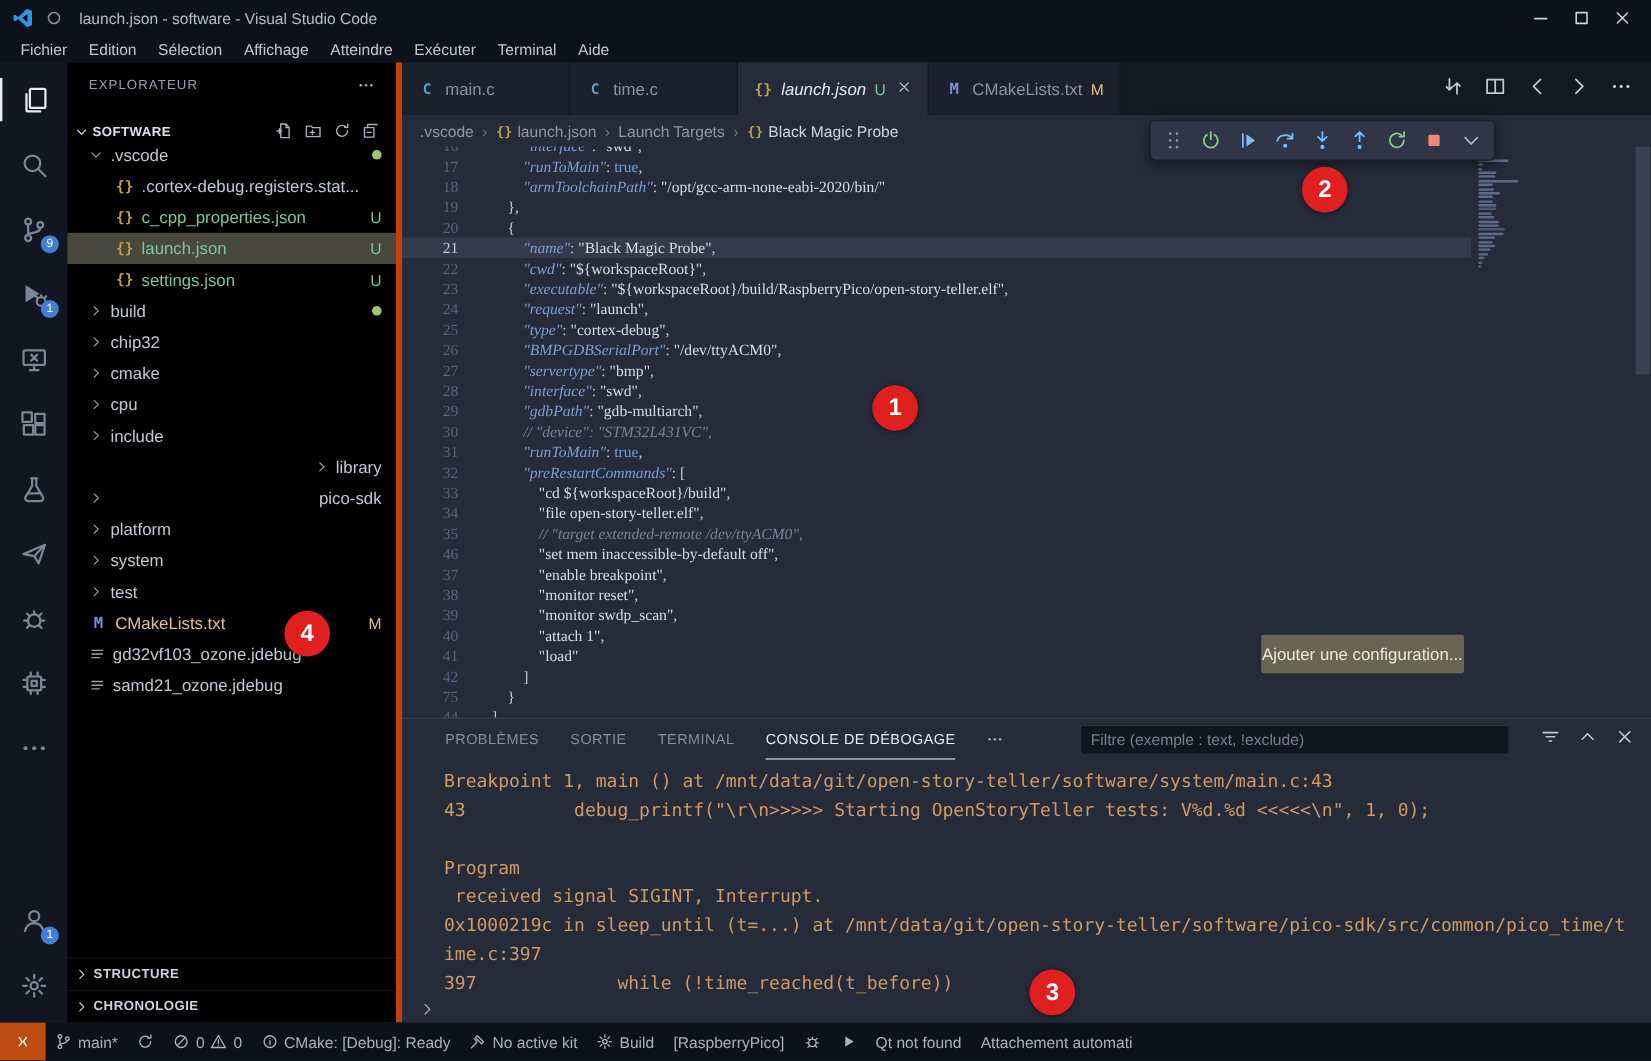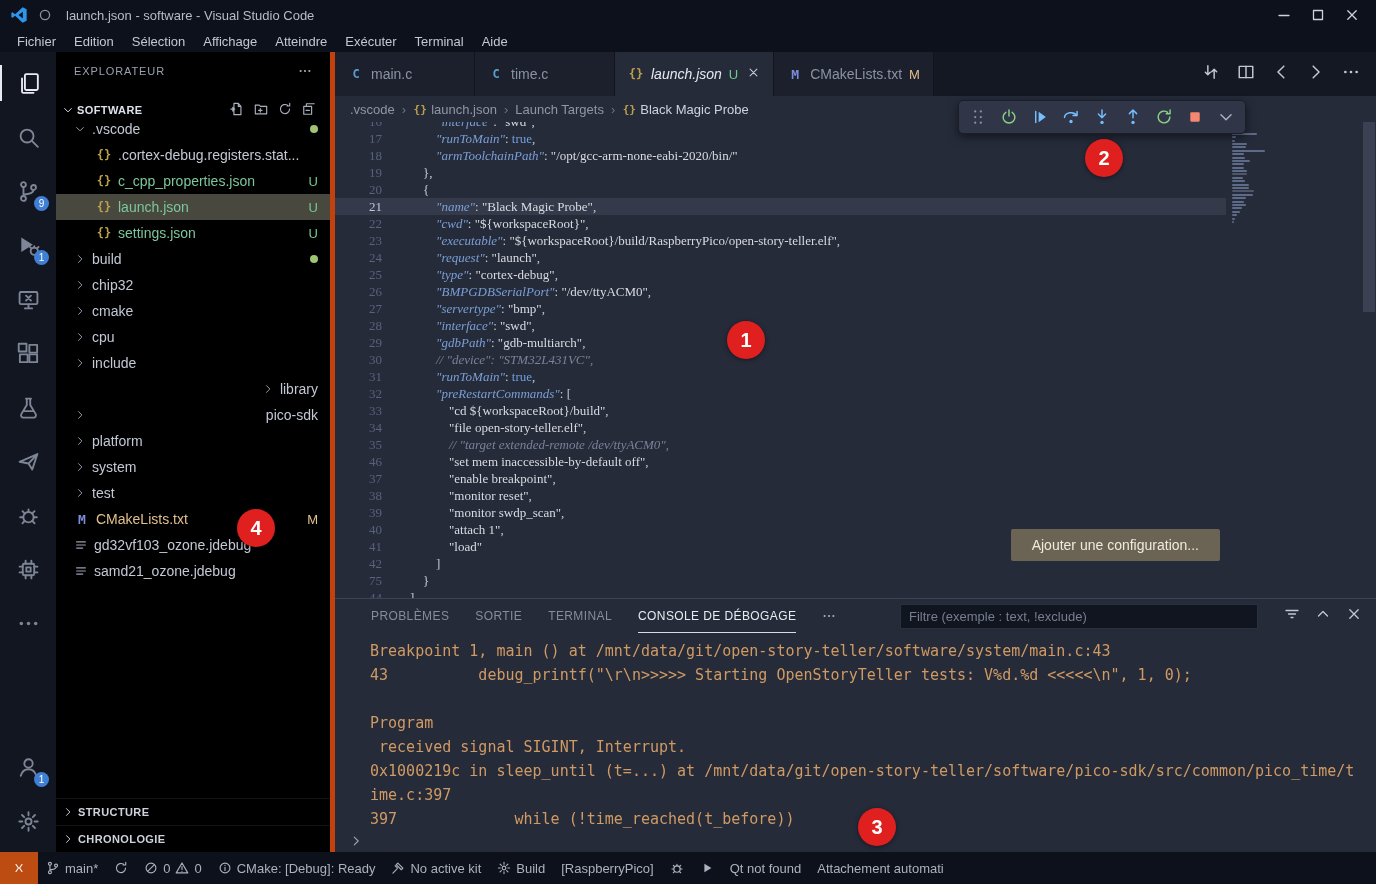--- a/index.html
+++ b/index.html
@@ -96,21 +96,21 @@
   .mm-bar{height:2px;margin-bottom:1.4px;border-radius:1px}
   .vscroll{position:absolute;right:0;top:0;width:14px;height:100%}
   .vscroll .thumb{position:absolute;top:0;right:1px;width:12px;height:190px;background:rgba(125,133,155,.25)}
 
   .debug-toolbar{position:absolute;top:48px;right:130px;z-index:40;display:flex;align-items:center;gap:7px;
                  background:#303547;border:1px solid #1a1e29;border-radius:5px;padding:4px 7px;box-shadow:0 3px 10px rgba(0,0,0,.5)}
   .dbg-btn{width:24px;height:24px;display:flex;align-items:center;justify-content:center;cursor:pointer}
   .dbg-btn svg{width:18px;height:18px}
 
   .config-btn{position:absolute;right:156px;bottom:37px;background:#6b6454;color:#eeeade;border:none;
-              font-family:"Liberation Sans",sans-serif;font-size:14px;padding:8px 21px;border-radius:2px;cursor:pointer}
+              font-family:"Liberation Sans",sans-serif;font-size:14px;padding:8px 1px;border-radius:2px;cursor:pointer}
 
   
   .panel{height:254px;flex:none;border-top:1px solid #3c4354;background:#262b3a;display:flex;flex-direction:column}
   .panel-head{height:34px;flex:none;display:flex;align-items:center;padding:0 14px 0 36px;gap:26px}
   .panel-tab{height:100%;display:flex;align-items:center;font-size:12px;letter-spacing:.4px;color:#858c9c;
              border-bottom:1px solid transparent;cursor:pointer;white-space:nowrap}
   .panel-tab.active{color:#e8ebf1;border-bottom-color:#d7dbe4}
   .panel-more{color:#aab0bd}
   .panel-filter{margin-left:auto;width:358px;height:25px;background:#11151f;border:1px solid #2a3040;
                 display:flex;align-items:center;padding:0 8px}

